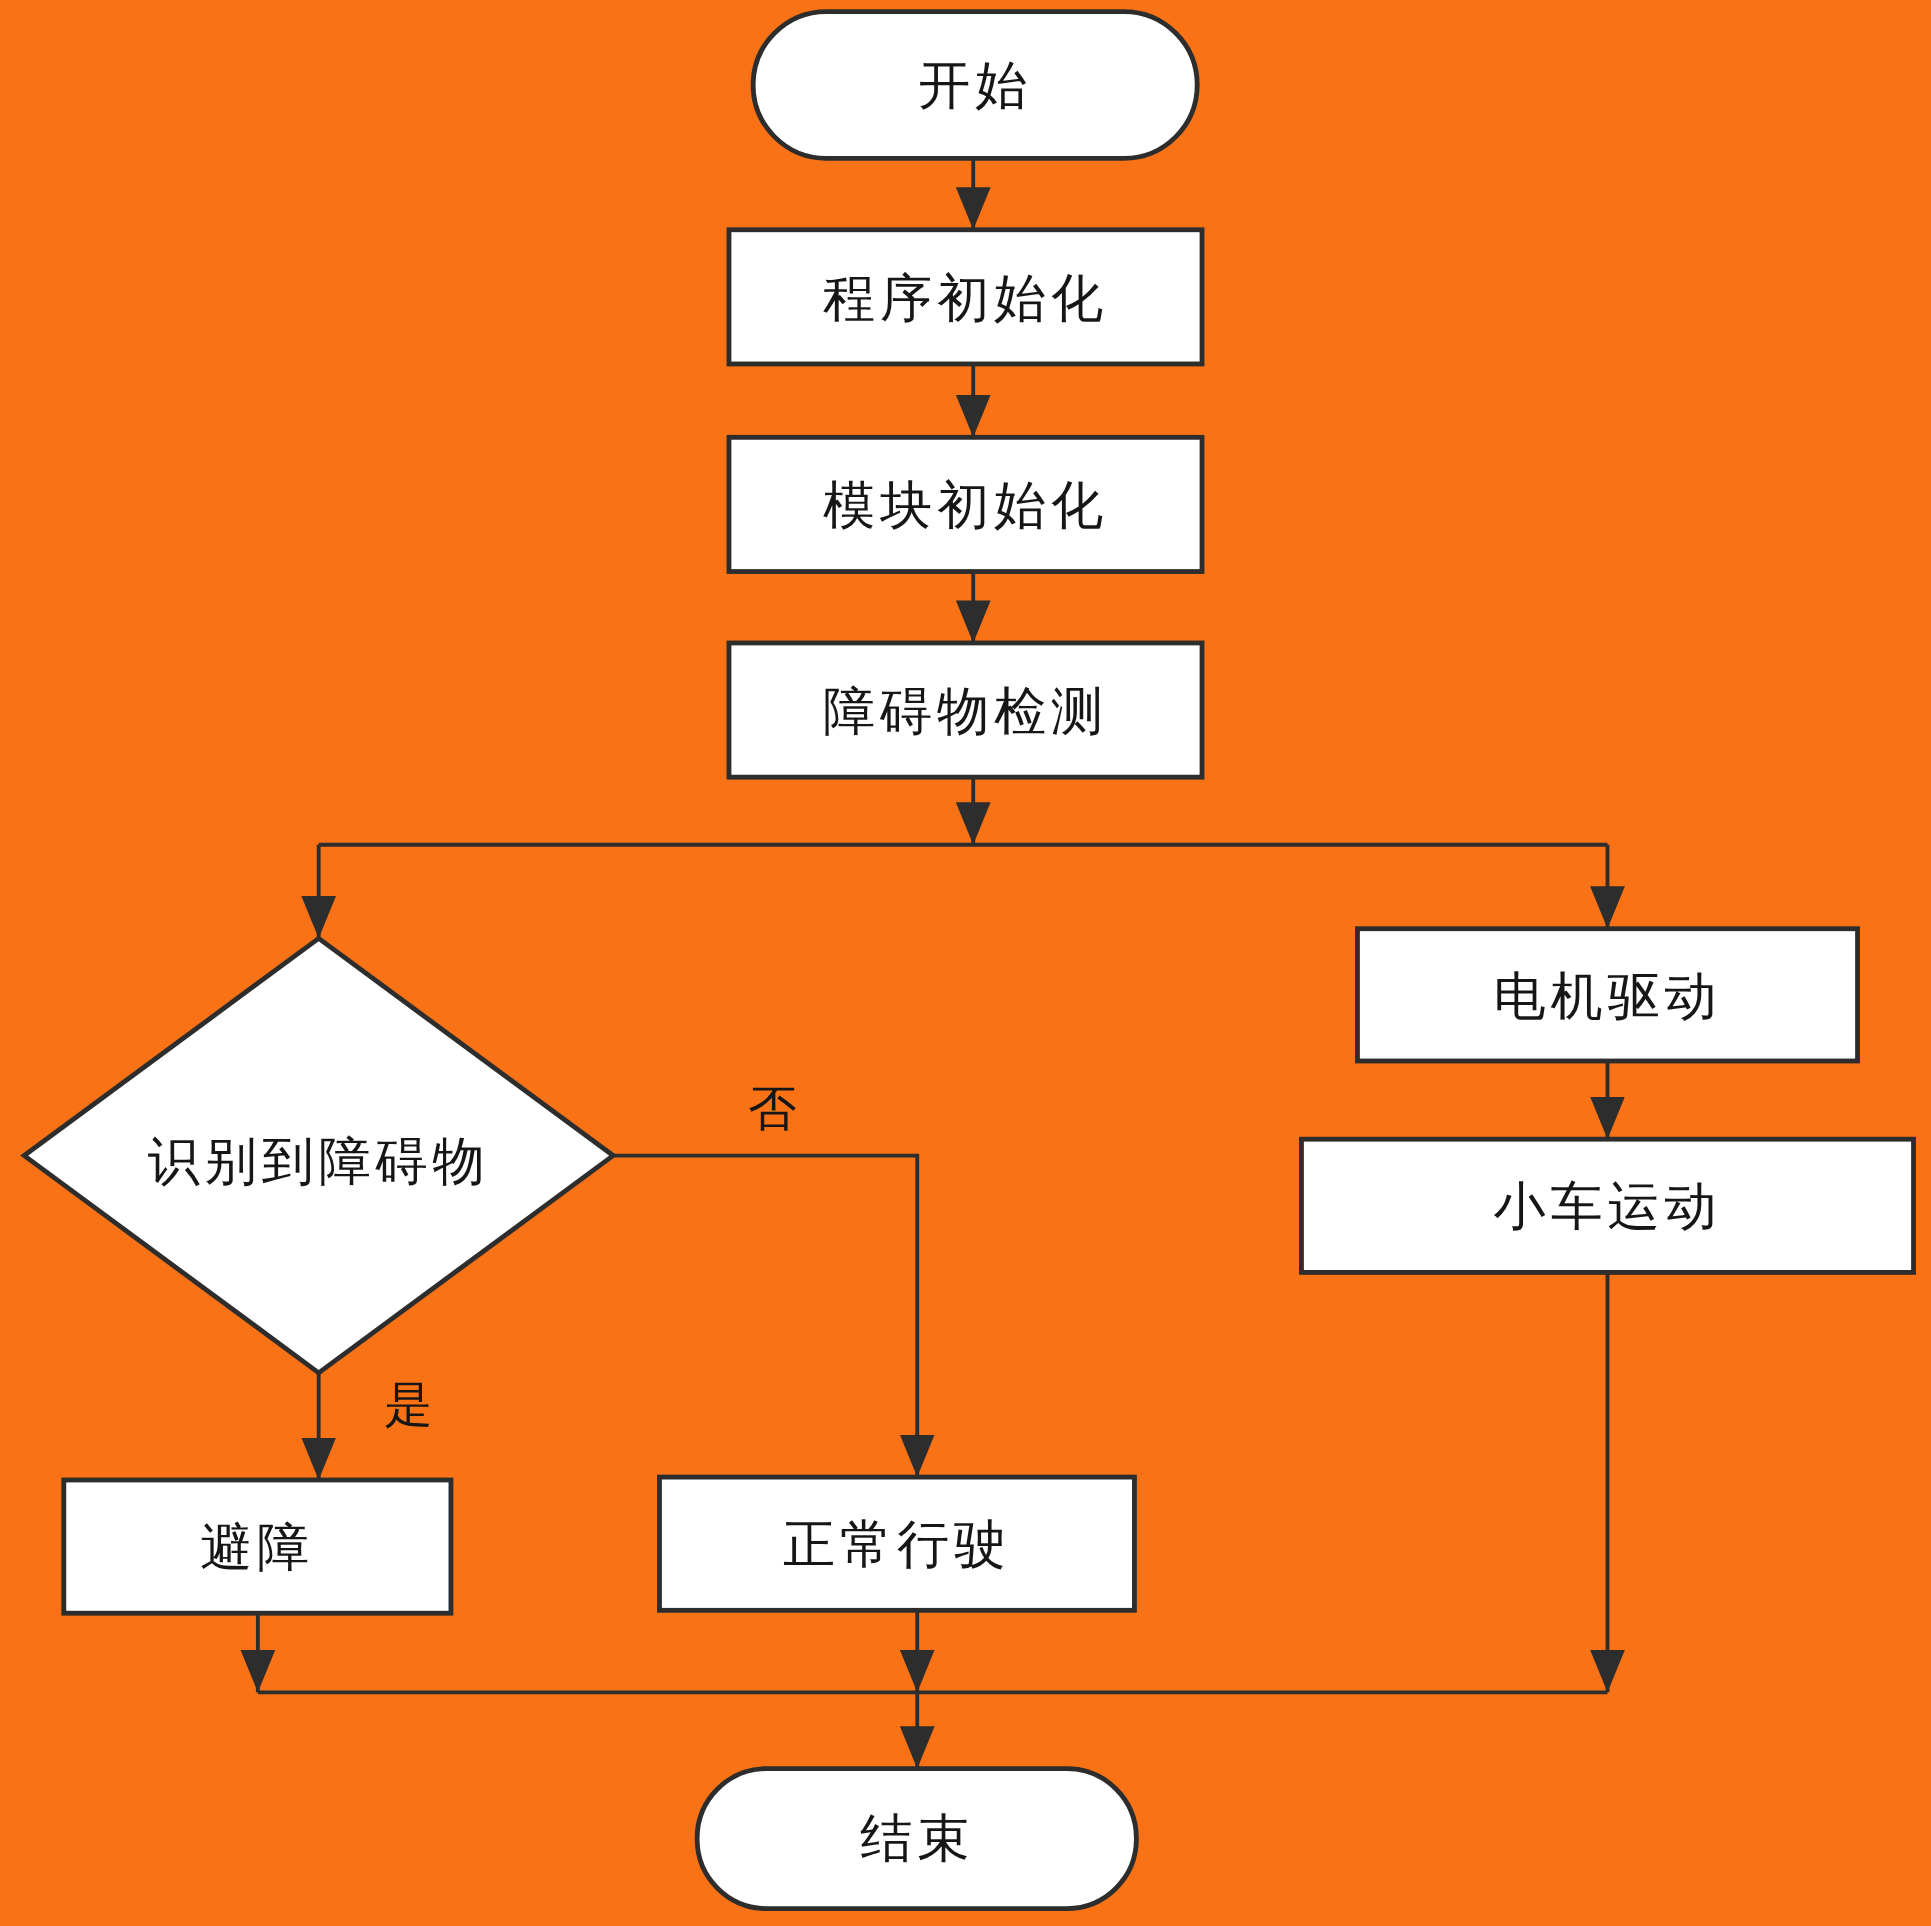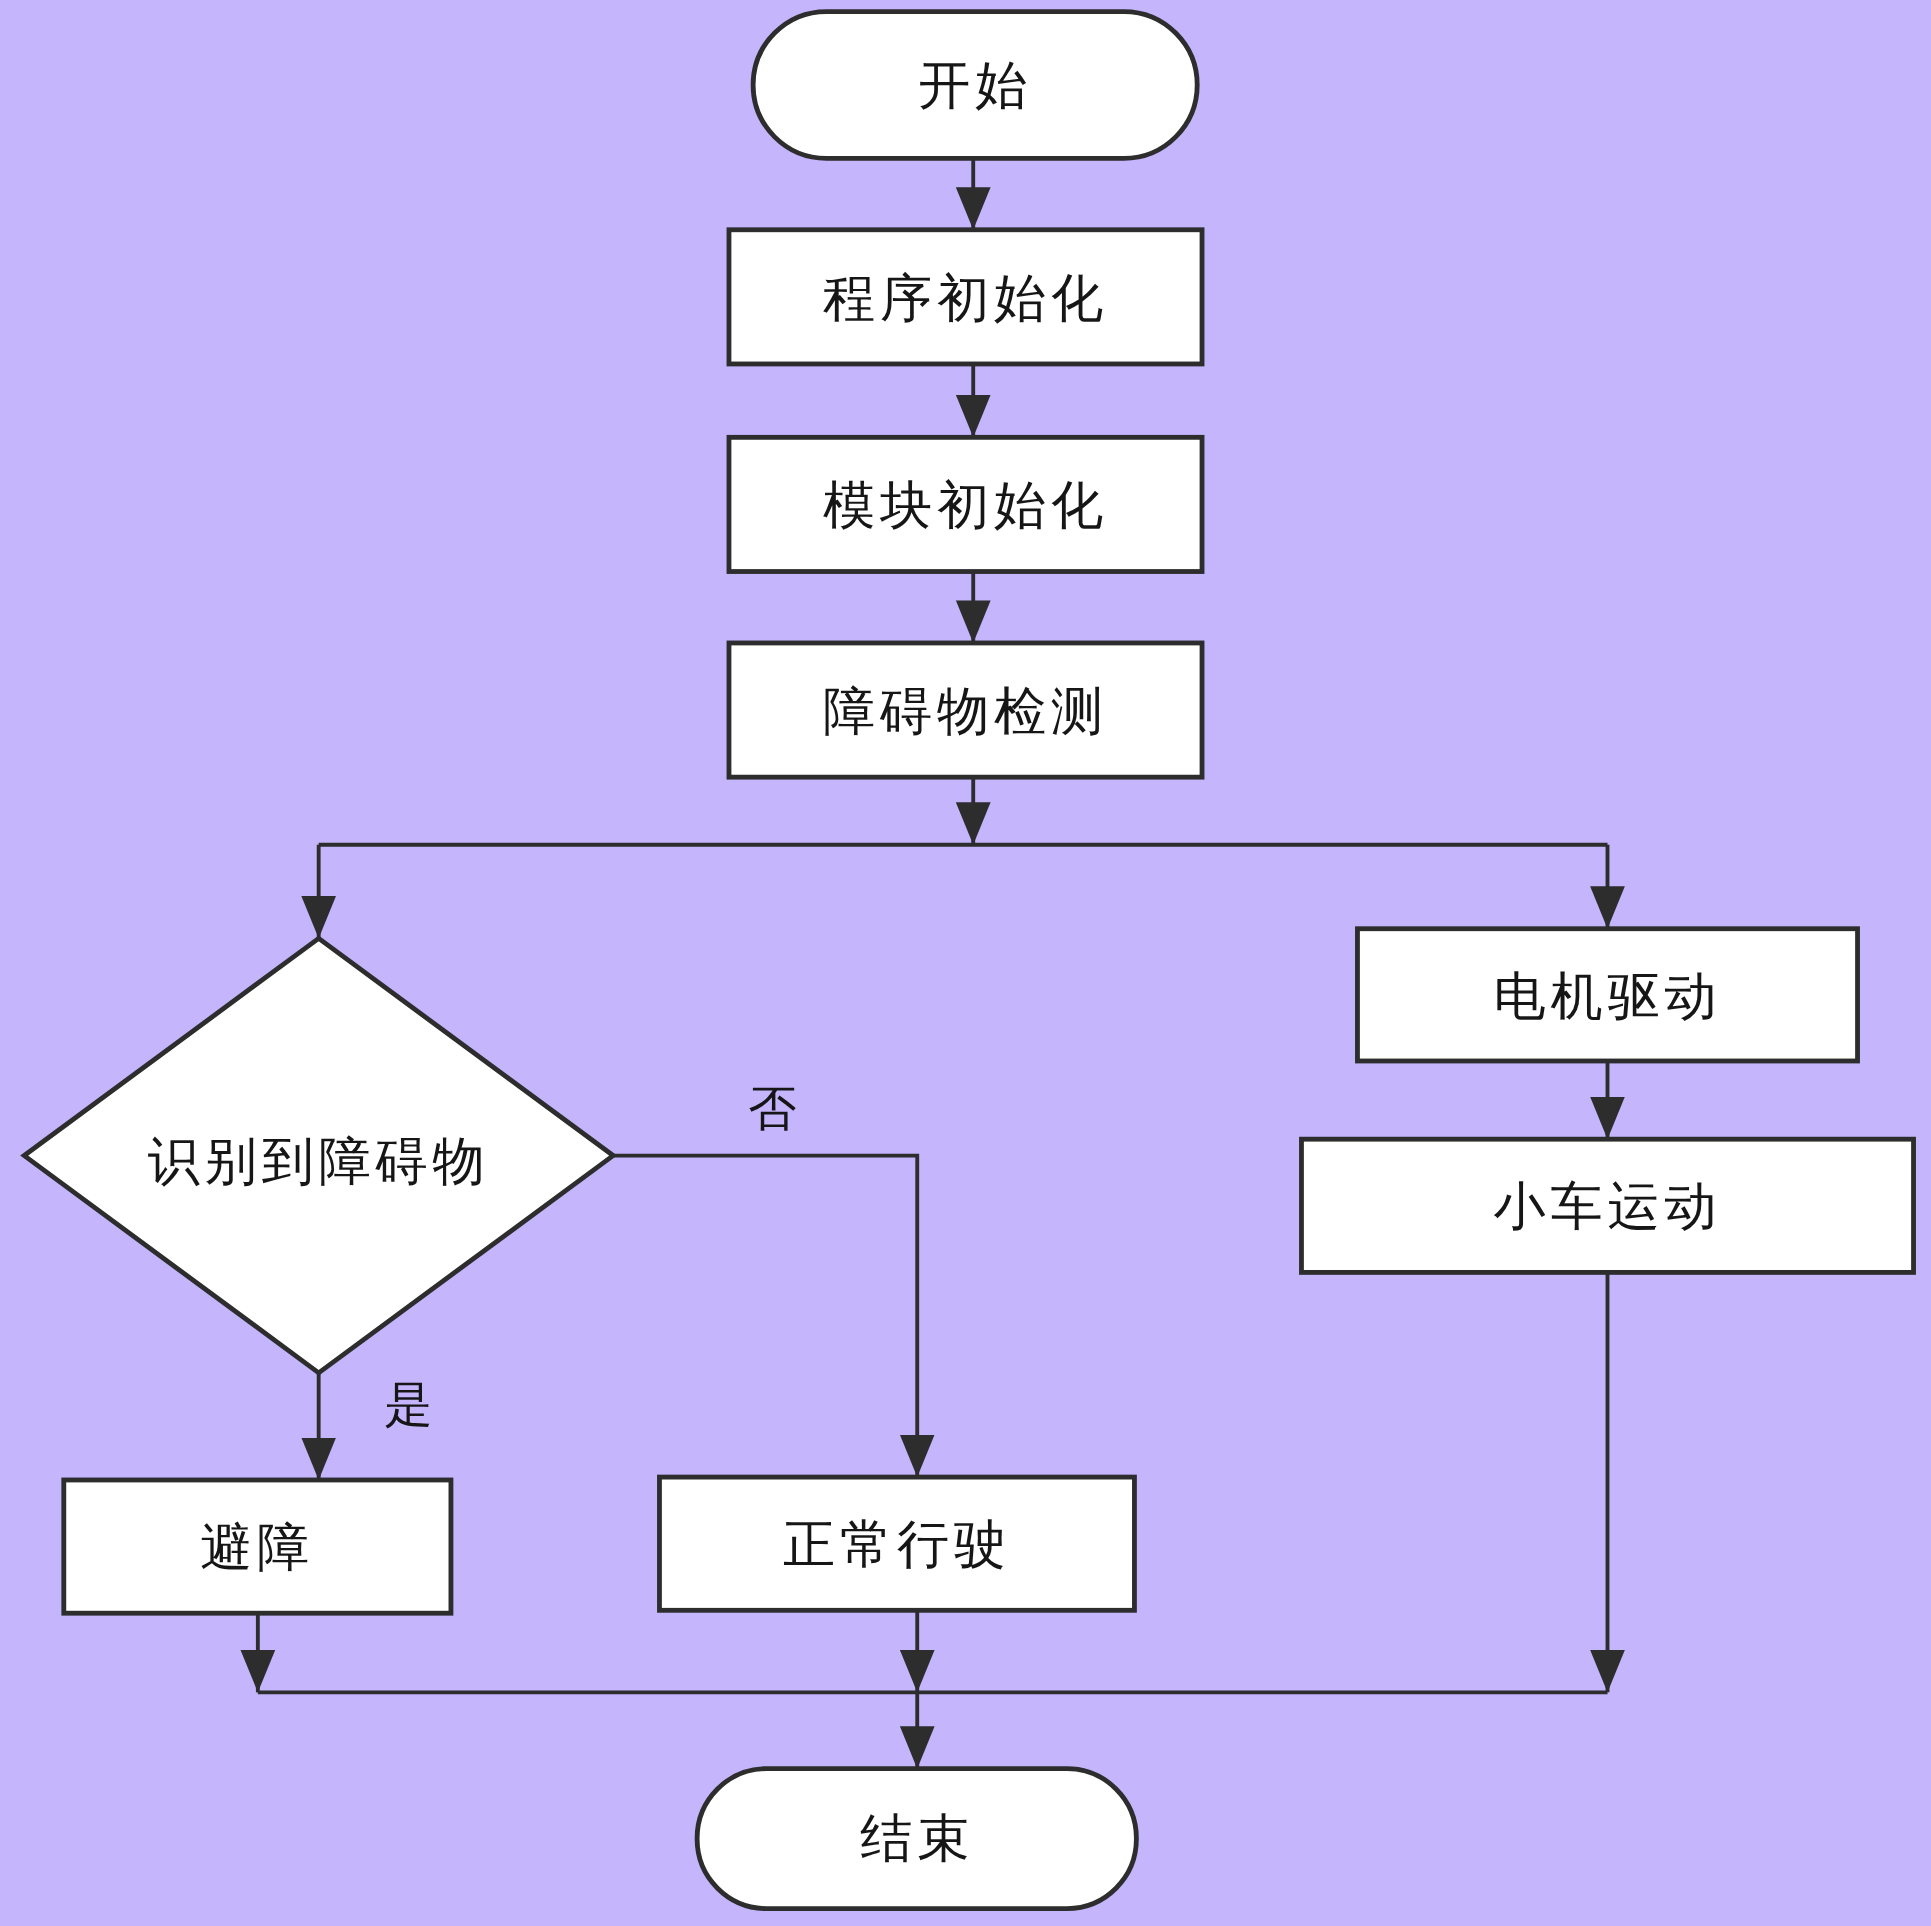--- a/index.html
+++ b/index.html
@@ -4,21 +4,21 @@
 <style>
   html, body {
     margin: 0;
     padding: 0;
     background: #ffffff;
   }
   .page {
     position: relative;
     width: 1931px;
     height: 1926px;
-    background: #c4b5fd;
+    background: #f97316;
     overflow: hidden;
   }
   svg.flowchart {
     position: absolute;
     left: 0;
     top: 0;
     width: 1931px;
     height: 1926px;
     display: block;
   }

